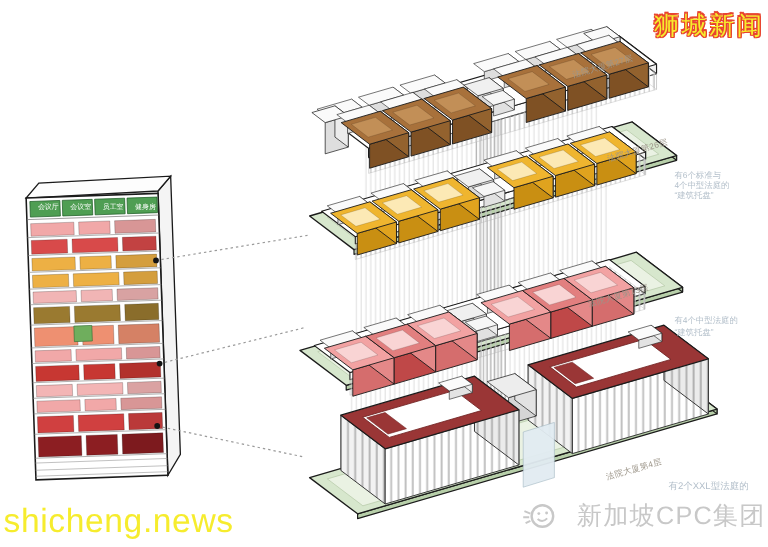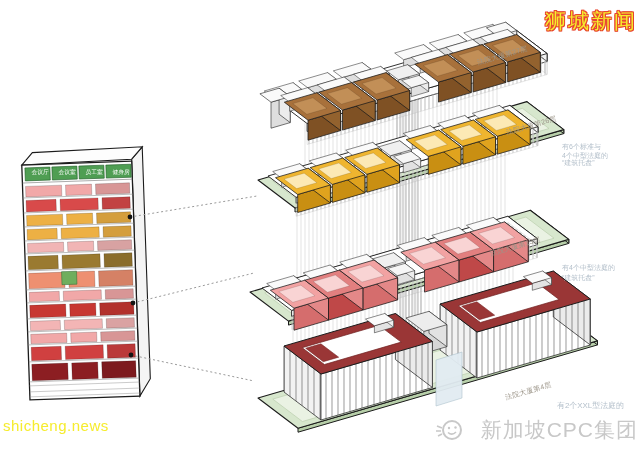--- a/index.html
+++ b/index.html
@@ -13,21 +13,21 @@
           letter-spacing:.4px;transform:rotate(-16deg) scale(.7);transform-origin:0 0;}
   .anno{position:absolute;color:var(--anno_gray);white-space:nowrap;transform-origin:0 0;}
   .a1{left:562px;top:143px;font-size:10px;line-height:11.5px;transform:scale(.7);}
   .a2{left:562px;top:263px;font-size:10px;line-height:14px;transform:scale(.7);}
   .a3{left:557px;top:401px;font-size:11px;line-height:12px;transform:scale(.72);}
   .wm-tr{position:absolute;top:7px;right:3px;font-size:21px;font-weight:normal;
          letter-spacing:2px;color:var(--wm_yellow);
          text-shadow:1px 0 0 var(--wm_red),-1px 0 0 var(--wm_red),0 1px 0 var(--wm_red),
                      0 -1px 0 var(--wm_red),1px 1px 0 var(--wm_red),-1px -1px 0 var(--wm_red),
                      1px -1px 0 var(--wm_red),-1px 1px 0 var(--wm_red);}
-  .wm-bl{position:absolute;left:3px;bottom:22px;font-size:15px;color:var(--wm_yellow);
+  .wm-bl{position:absolute;left:3px;bottom:6px;font-size:28px;color:var(--wm_yellow);
          letter-spacing:.5px;}
   .brand{position:absolute;right:2px;bottom:12px;display:flex;align-items:center;gap:17px;
          color:var(--brand_gray);font-size:21px;letter-spacing:1px;}
 </style>
 </head>
 <body>
 
 <div class="stage">
   <svg id="scene" width="640" height="456" viewBox="0 0 640 456">
       <defs>

